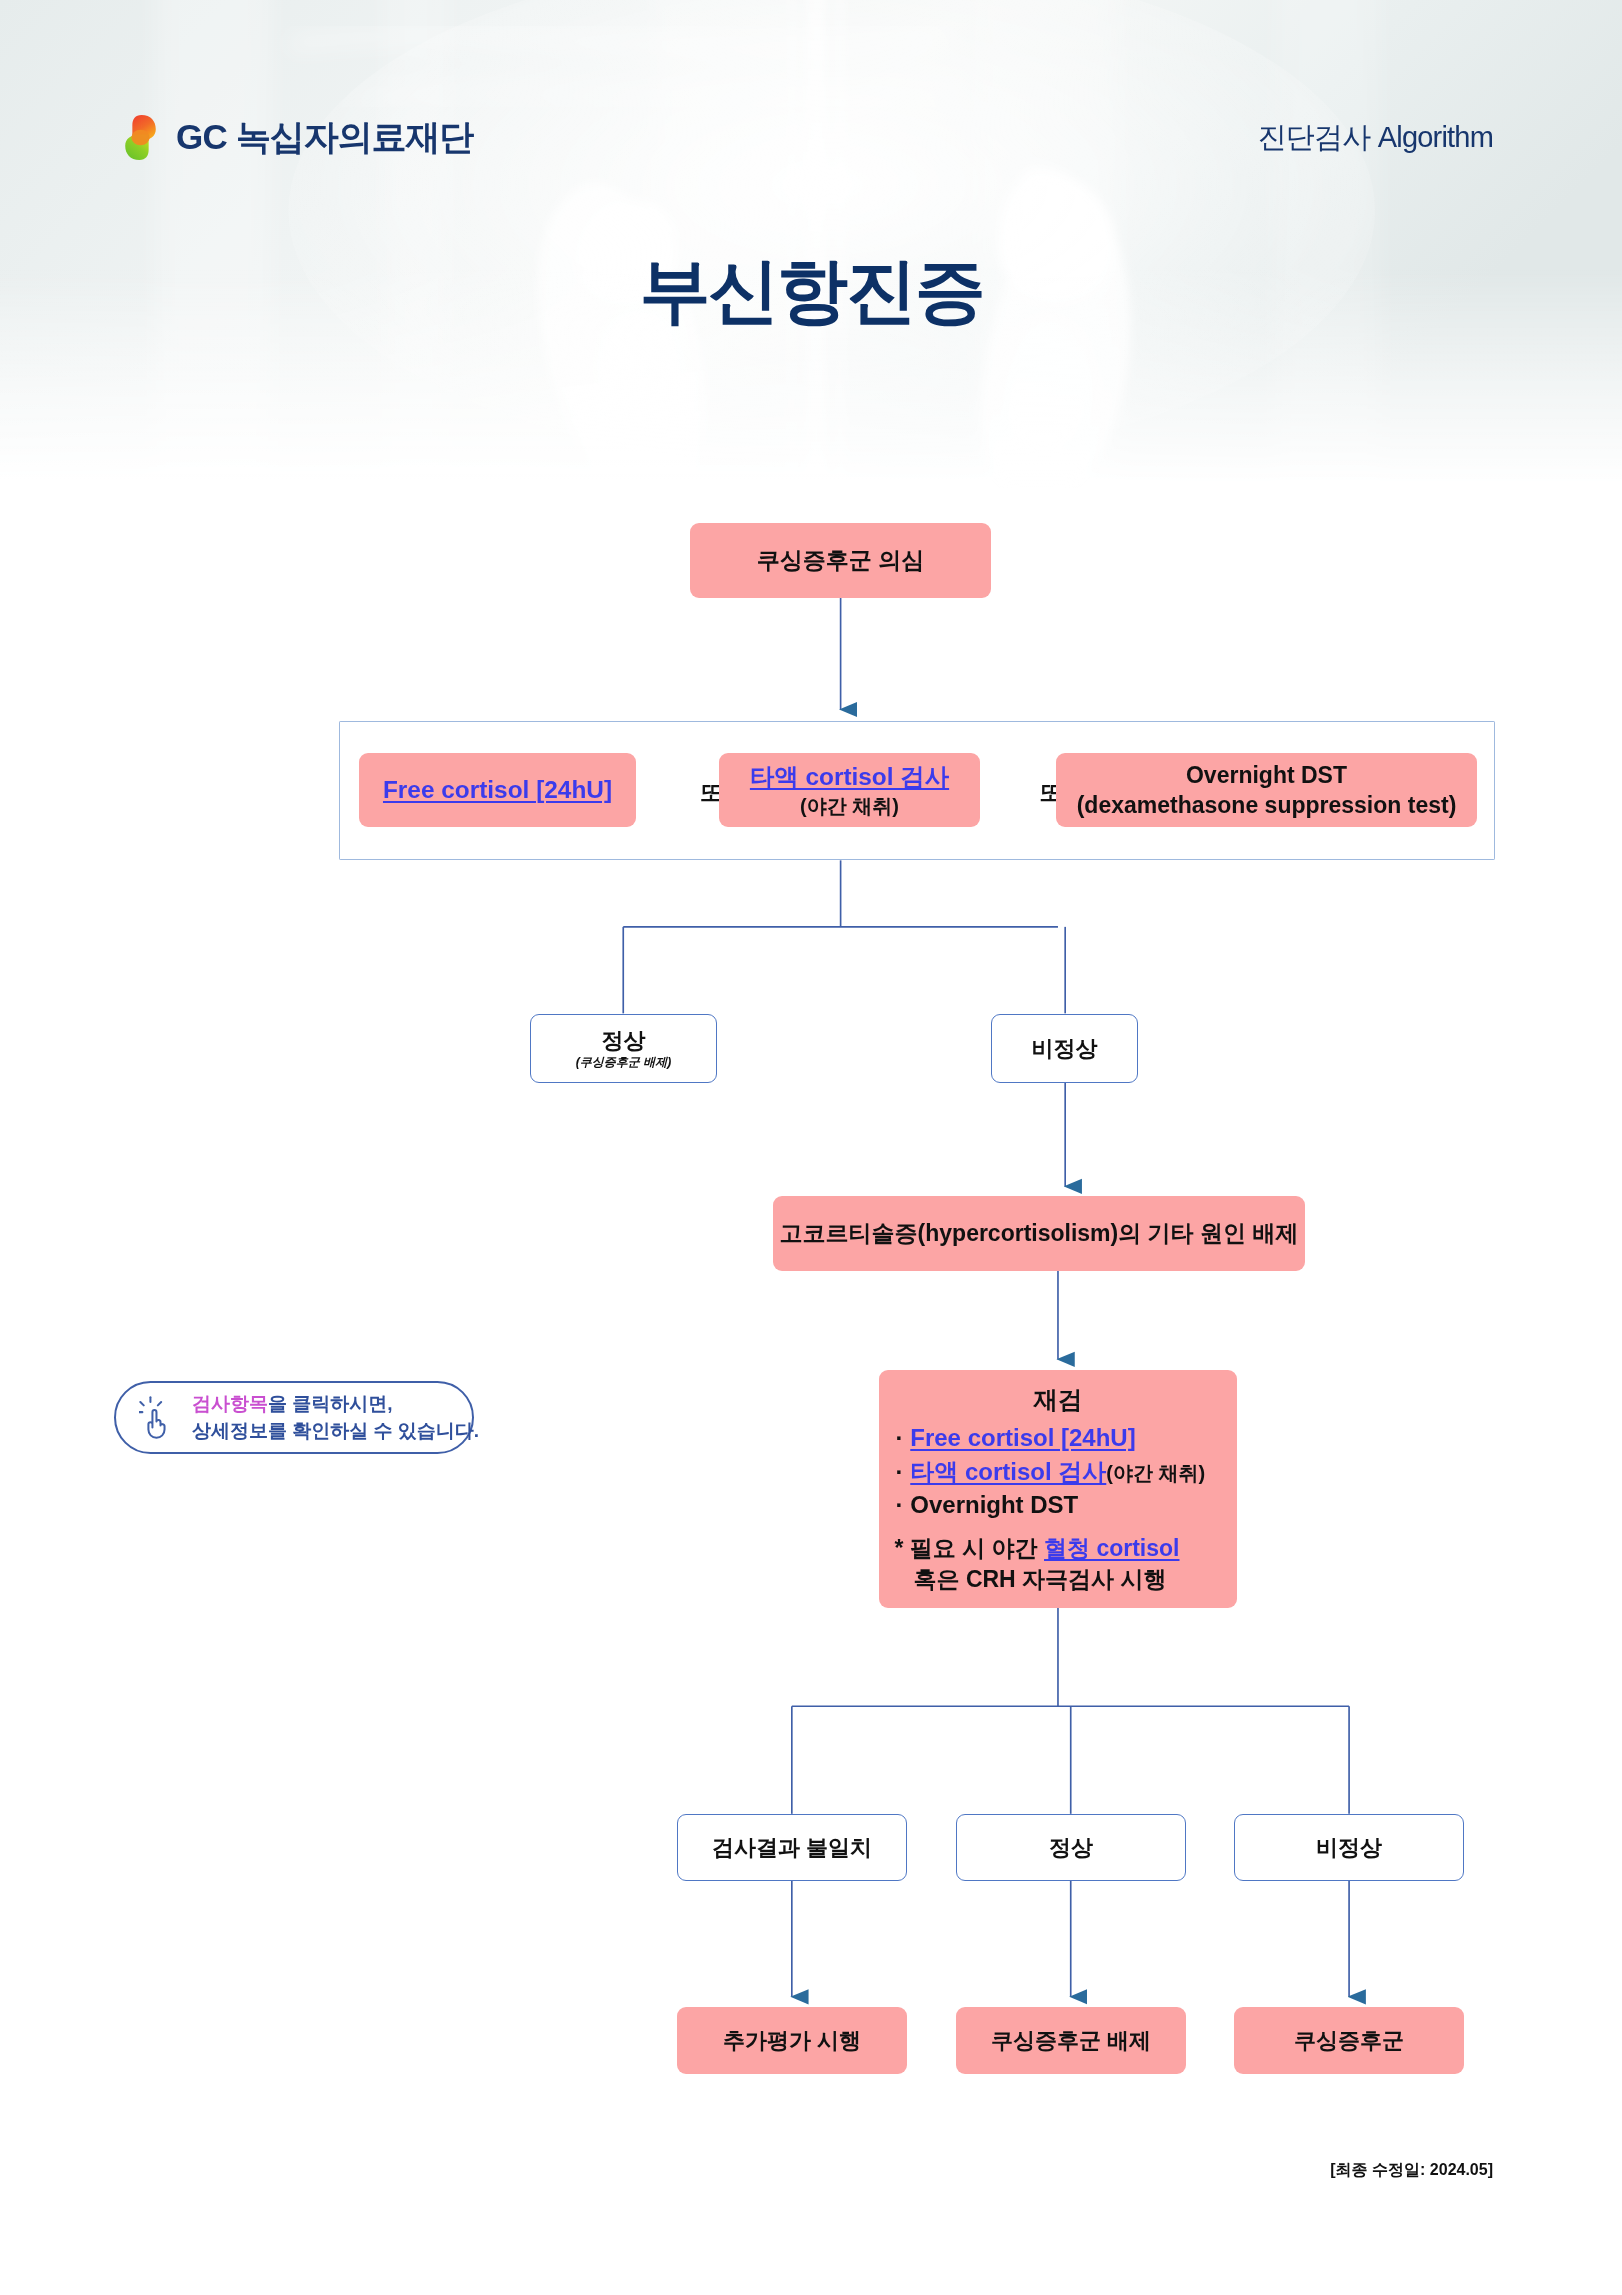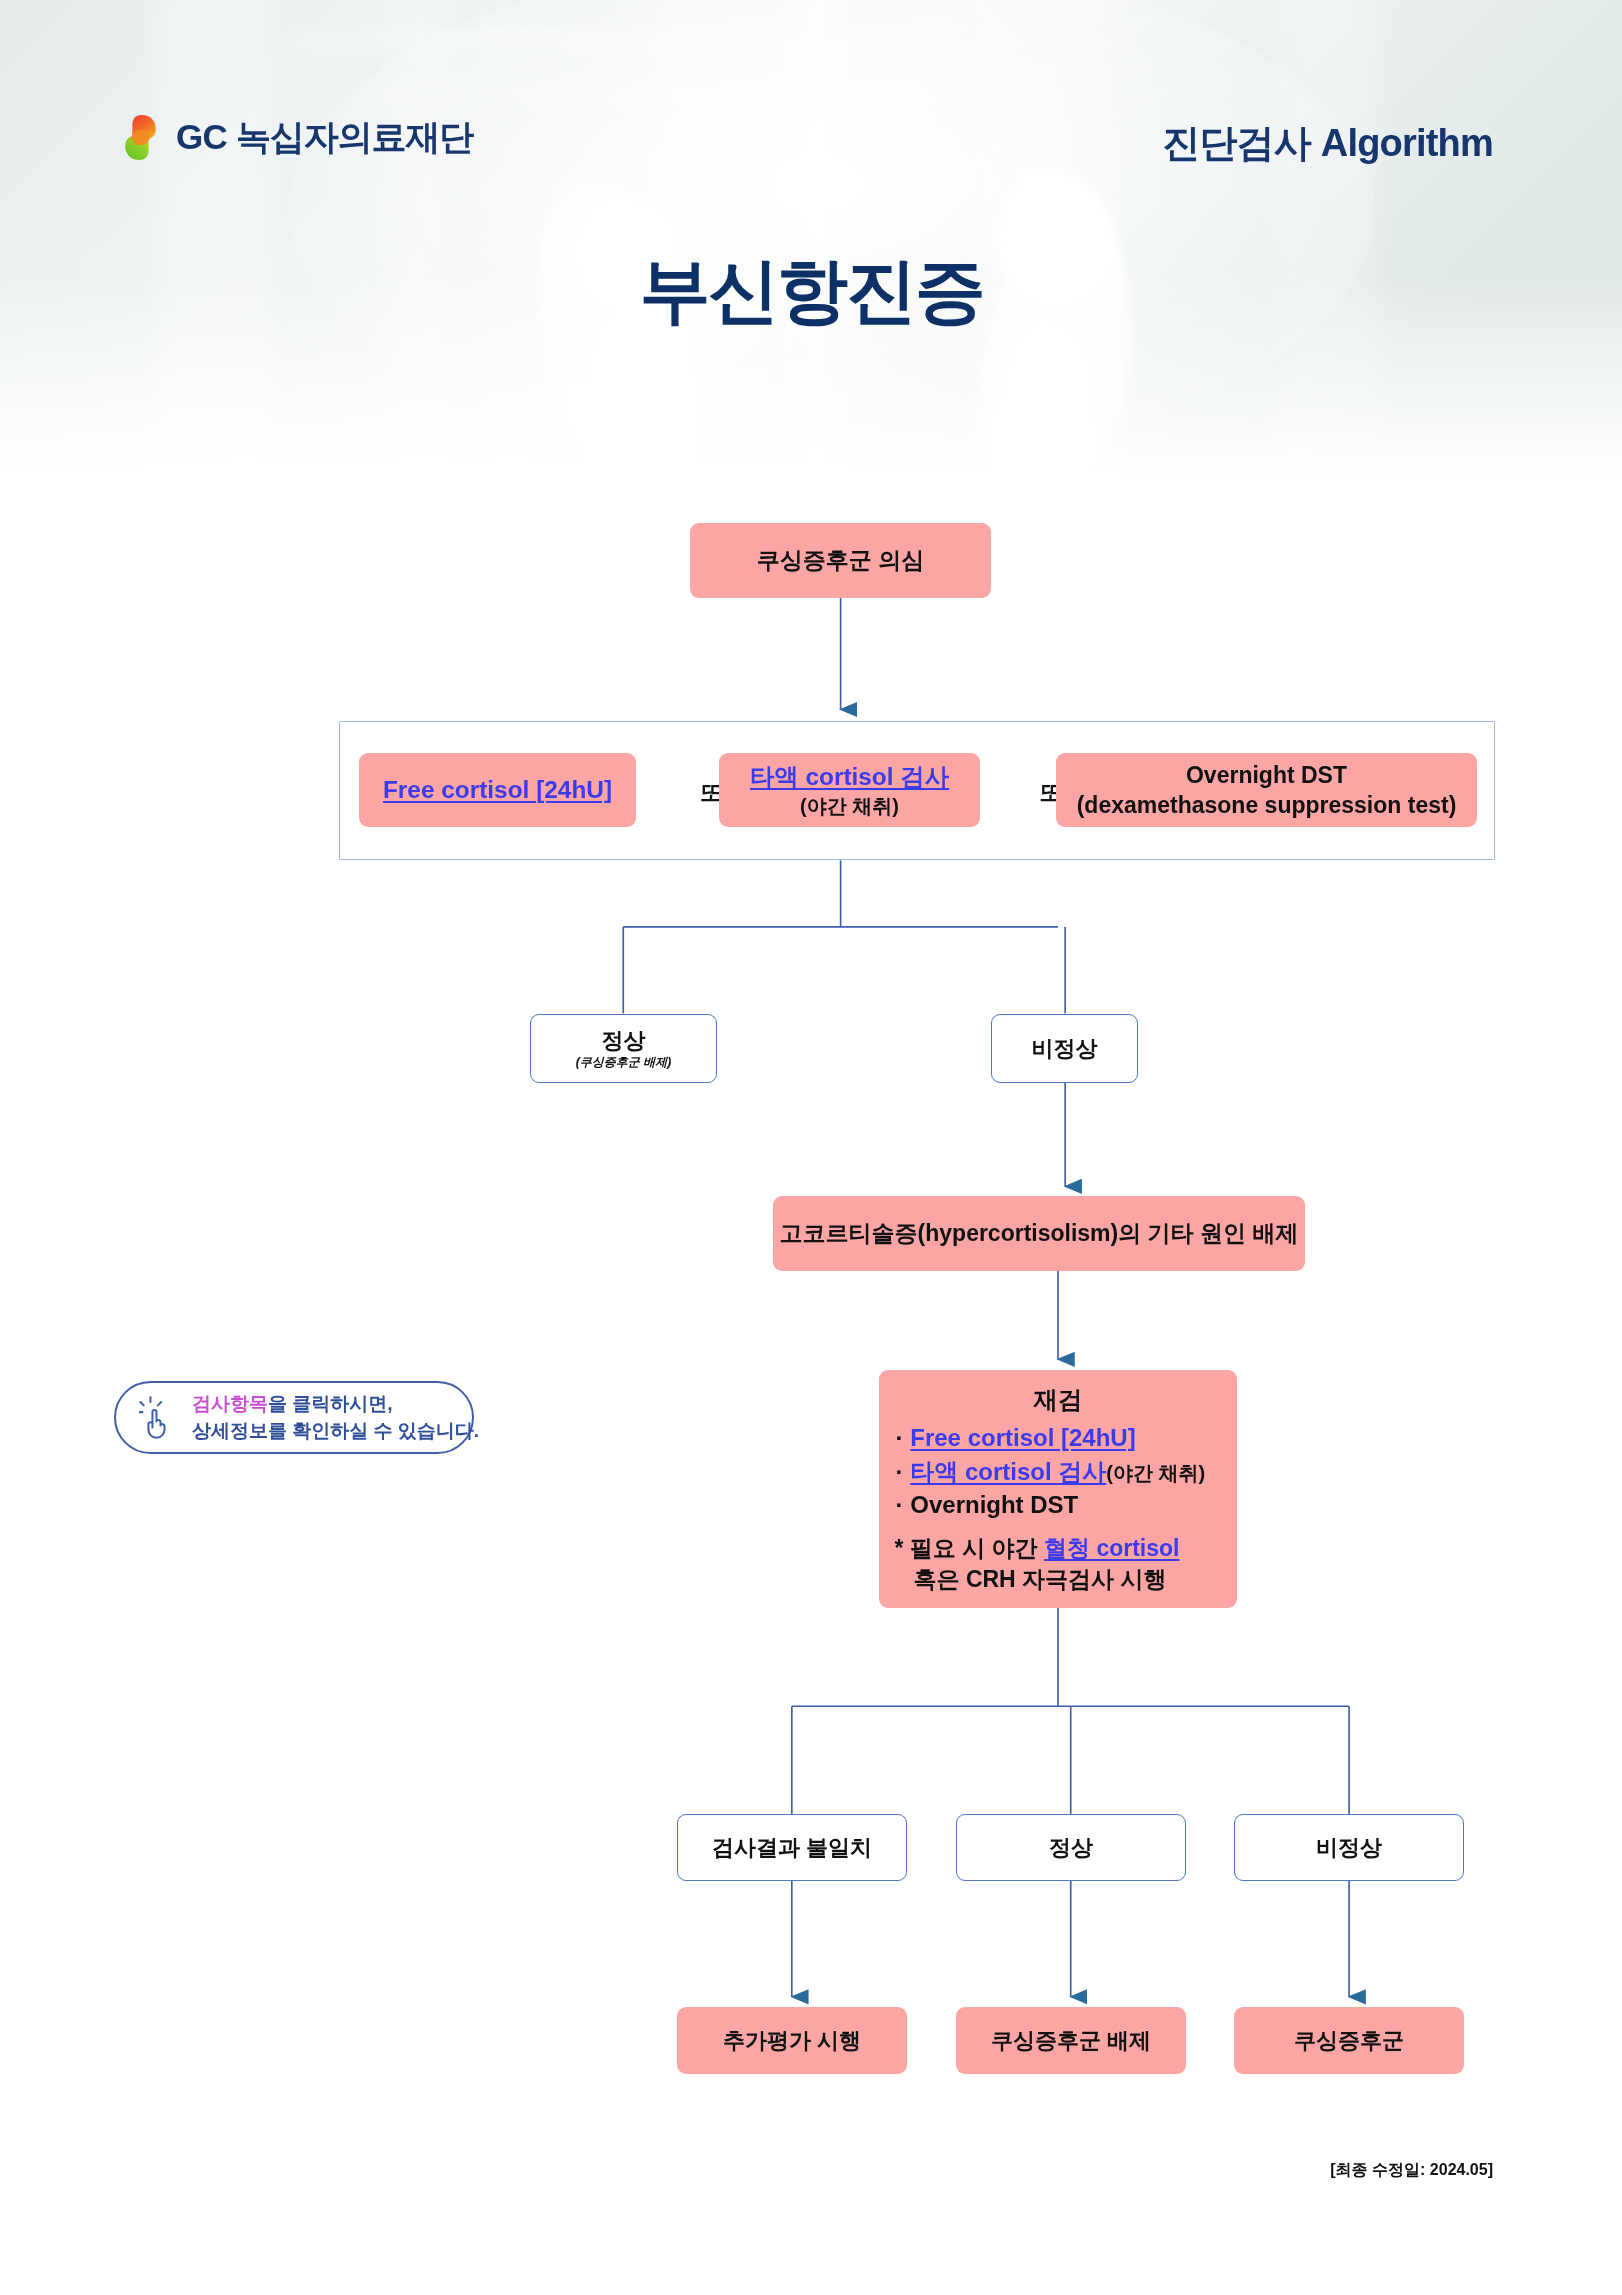--- a/index.html
+++ b/index.html
@@ -34,21 +34,21 @@
   }
   #logo-mark { width: 51px; height: 51px; flex: 0 0 auto; }
   #logo-text {
     font-size: 35px; font-weight: 700; color: #17366d;
     letter-spacing: -1.1px; white-space: nowrap;
   }
   #logo-text .gc { letter-spacing: -0.6px; }
 
   #header-right {
     position: absolute; right: 130px; top: 118px;
-    font-size: 38px; font-weight: 700; color: #17366d;
+    font-size: 29px; font-weight: 400; color: #17366d;
     letter-spacing: -0.8px; white-space: nowrap;
   }
   #page-title {
     position: absolute; left: 0; top: 244px; width: 1623px;
     text-align: center;
     font-size: 71px; font-weight: 700; color: #0d3166;
     letter-spacing: -2.2px;
   }
 
   

